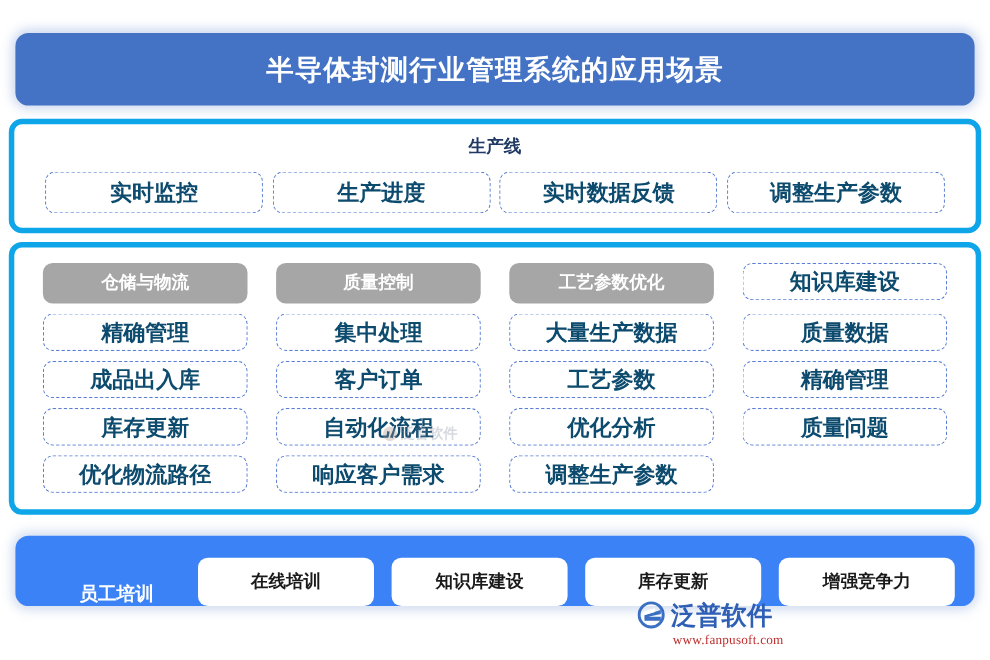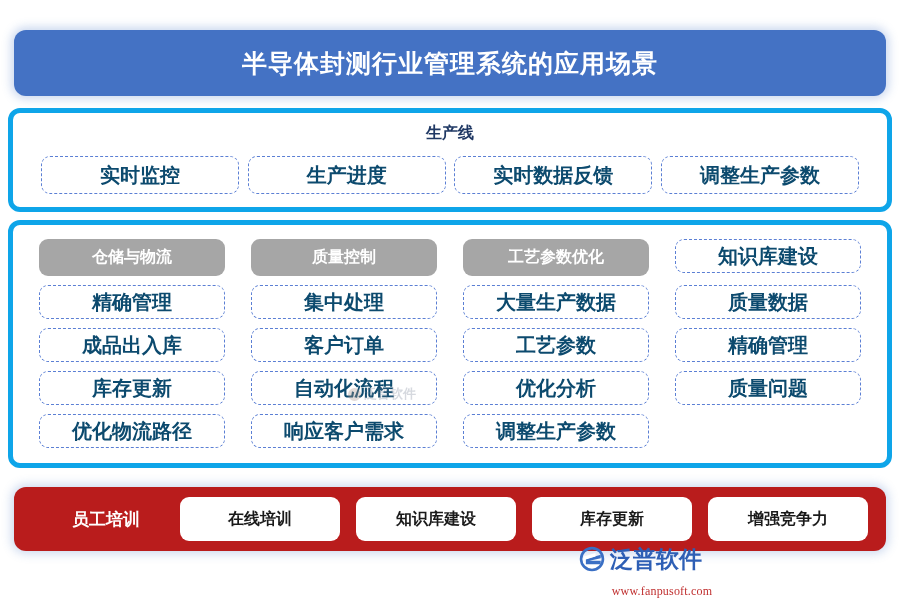--- a/index.html
+++ b/index.html
@@ -121,25 +121,25 @@
     height: 34px;
   }
 
   
   .train-band {
     position: absolute;
     left: 14px;
     top: 487px;
     width: 872px;
     height: 64px;
-    background: #b91c1c;
+    background: #3b82f6;
     border-radius: 12px;
     box-shadow: 0 0 10px 3px rgba(68,114,196,0.25);
     display: flex;
-    align-items: center;
+    align-items: flex-end;
     padding: 0 18px;
     box-sizing: border-box;
   }
   .train-label {
     color: #ffffff;
     font-size: 17px;
     font-weight: bold;
     width: 148px;
     text-align: center;
     flex: 0 0 auto;
@@ -207,21 +207,21 @@
     font-weight: bold;
     color: #2E5FB5;
     letter-spacing: 0px;
     line-height: 1;
   }
   .logo-url {
     font-size: 12px;
     color: #C03030;
     font-family: "Liberation Serif", "DejaVu Serif", serif;
     text-align: center;
-    margin-top: 10px;
+    margin-top: 0;
     letter-spacing: 0.2px;
   }
 </style>
 </head>
 <body>
 
 <div class="page">
 
   <div class="title-banner">
     <div class="title-text">半导体封测行业管理系统的应用场景</div>

